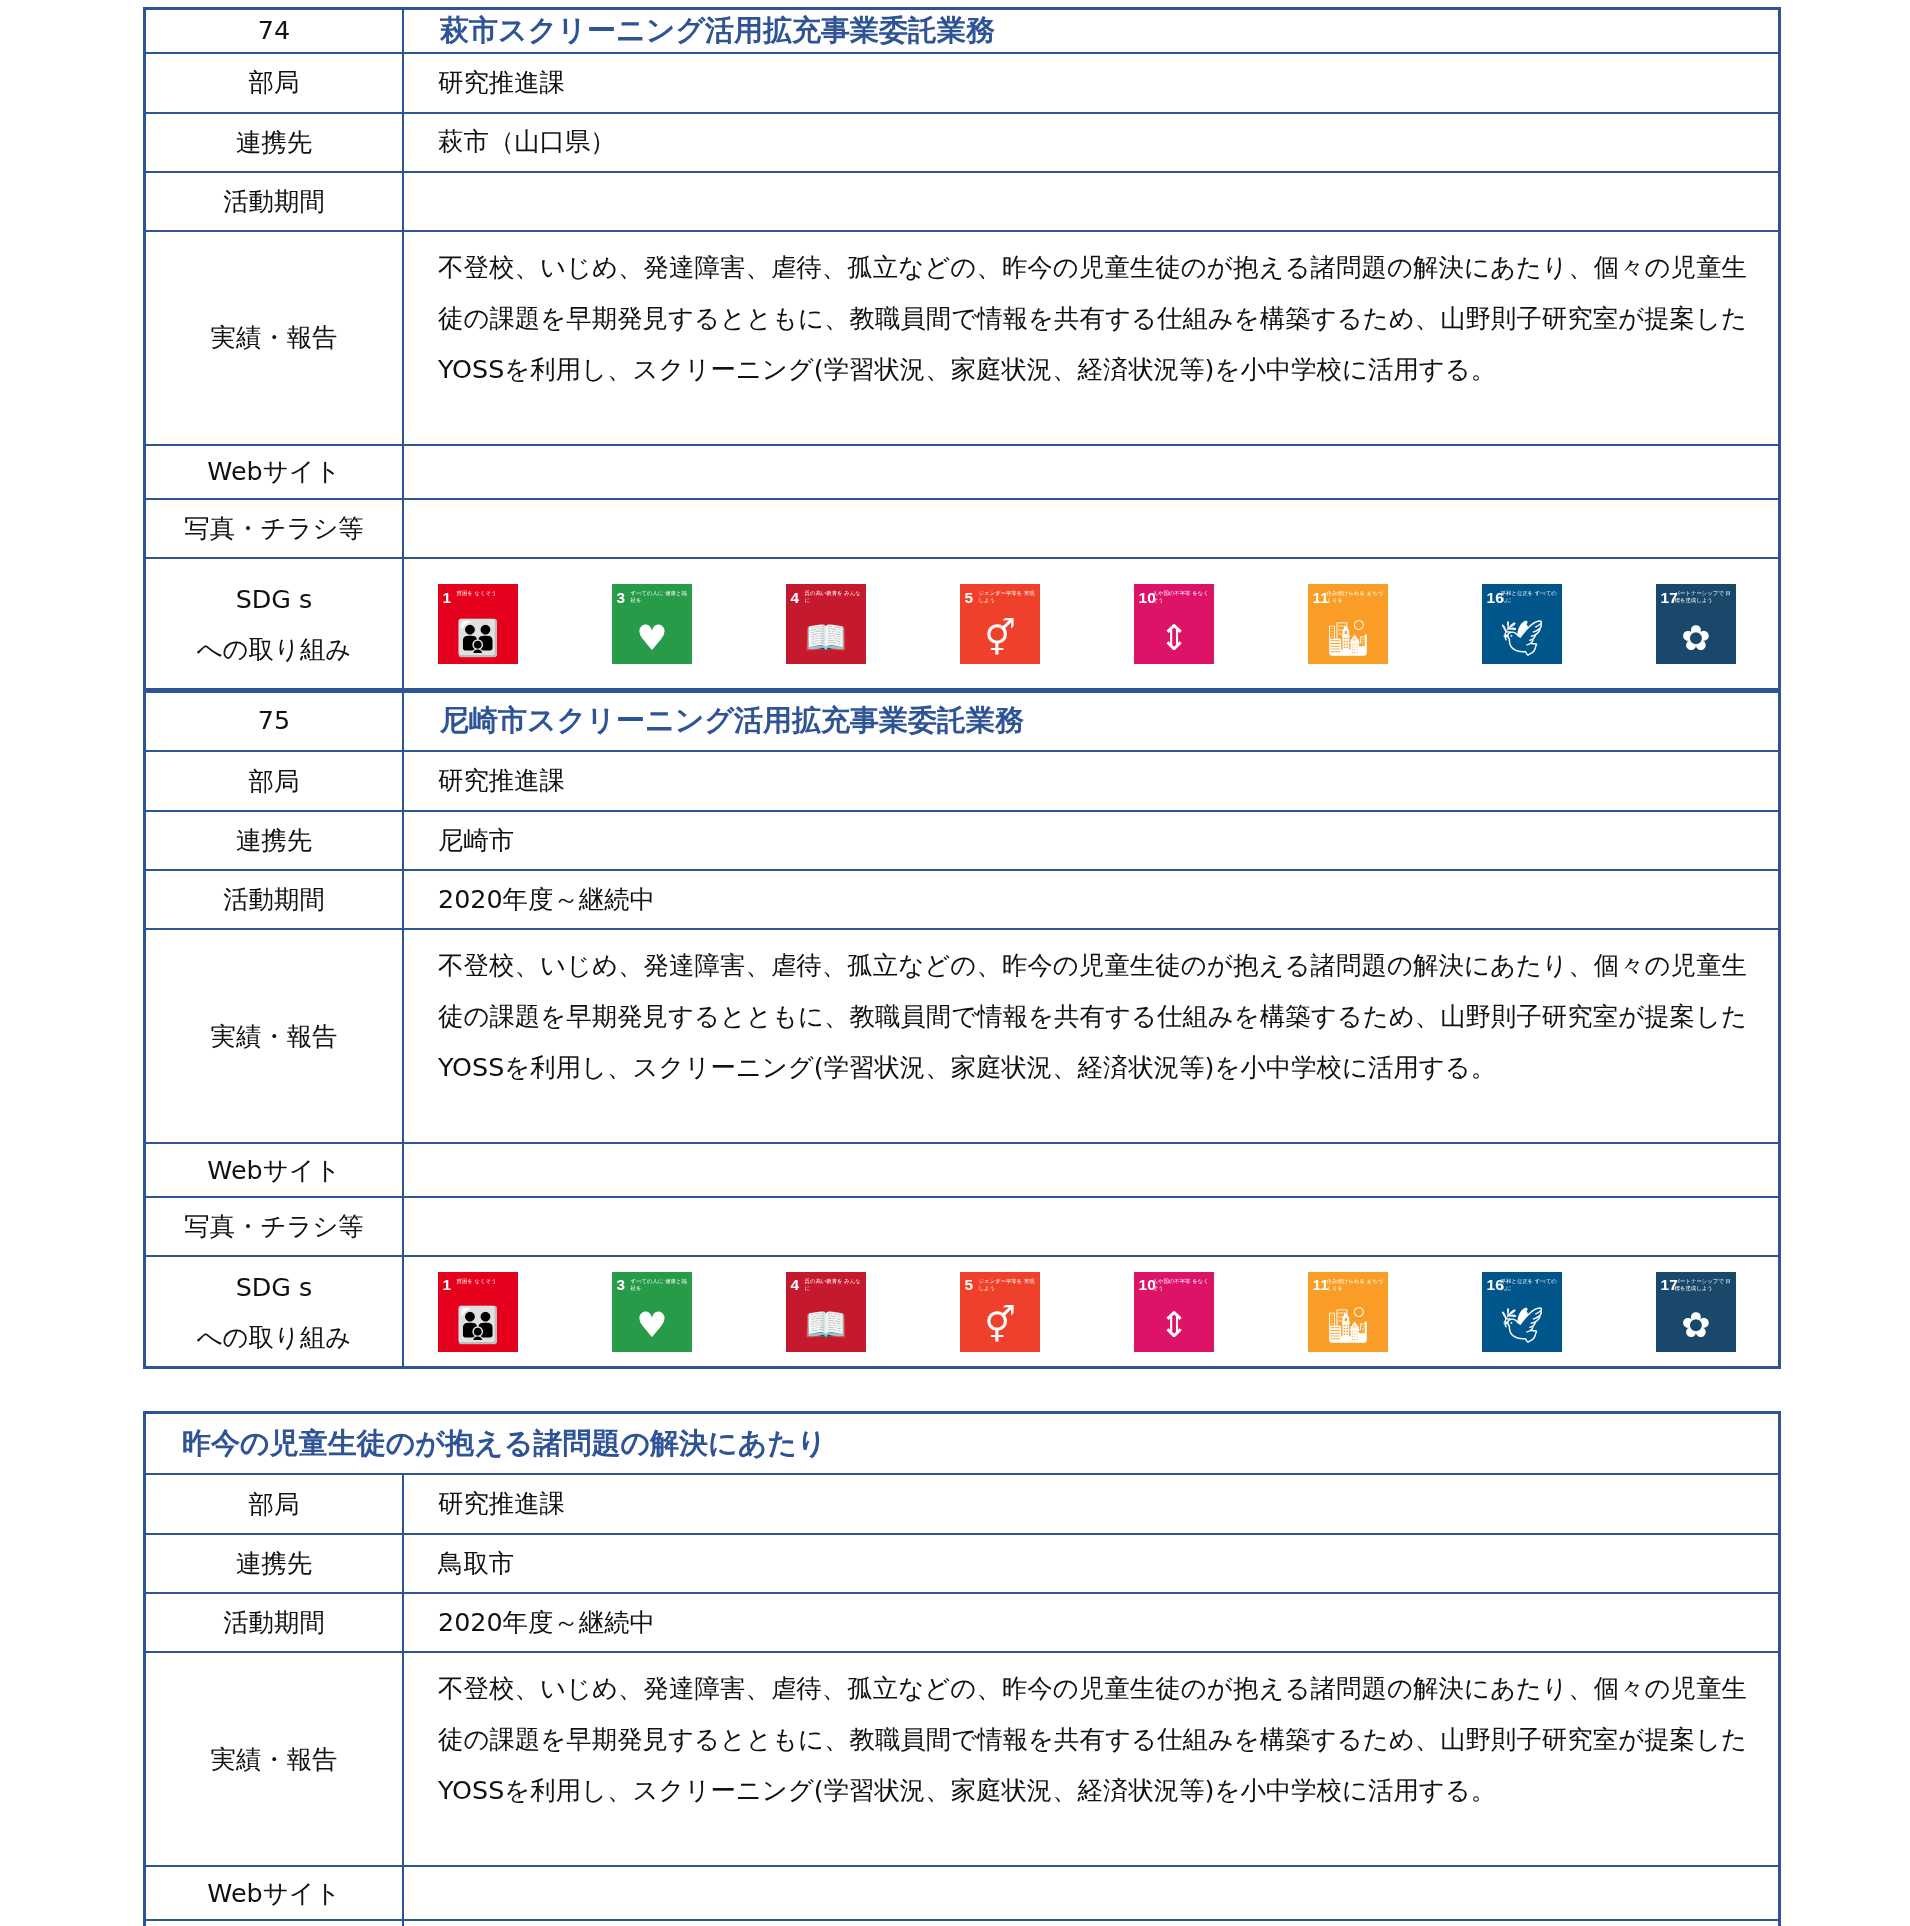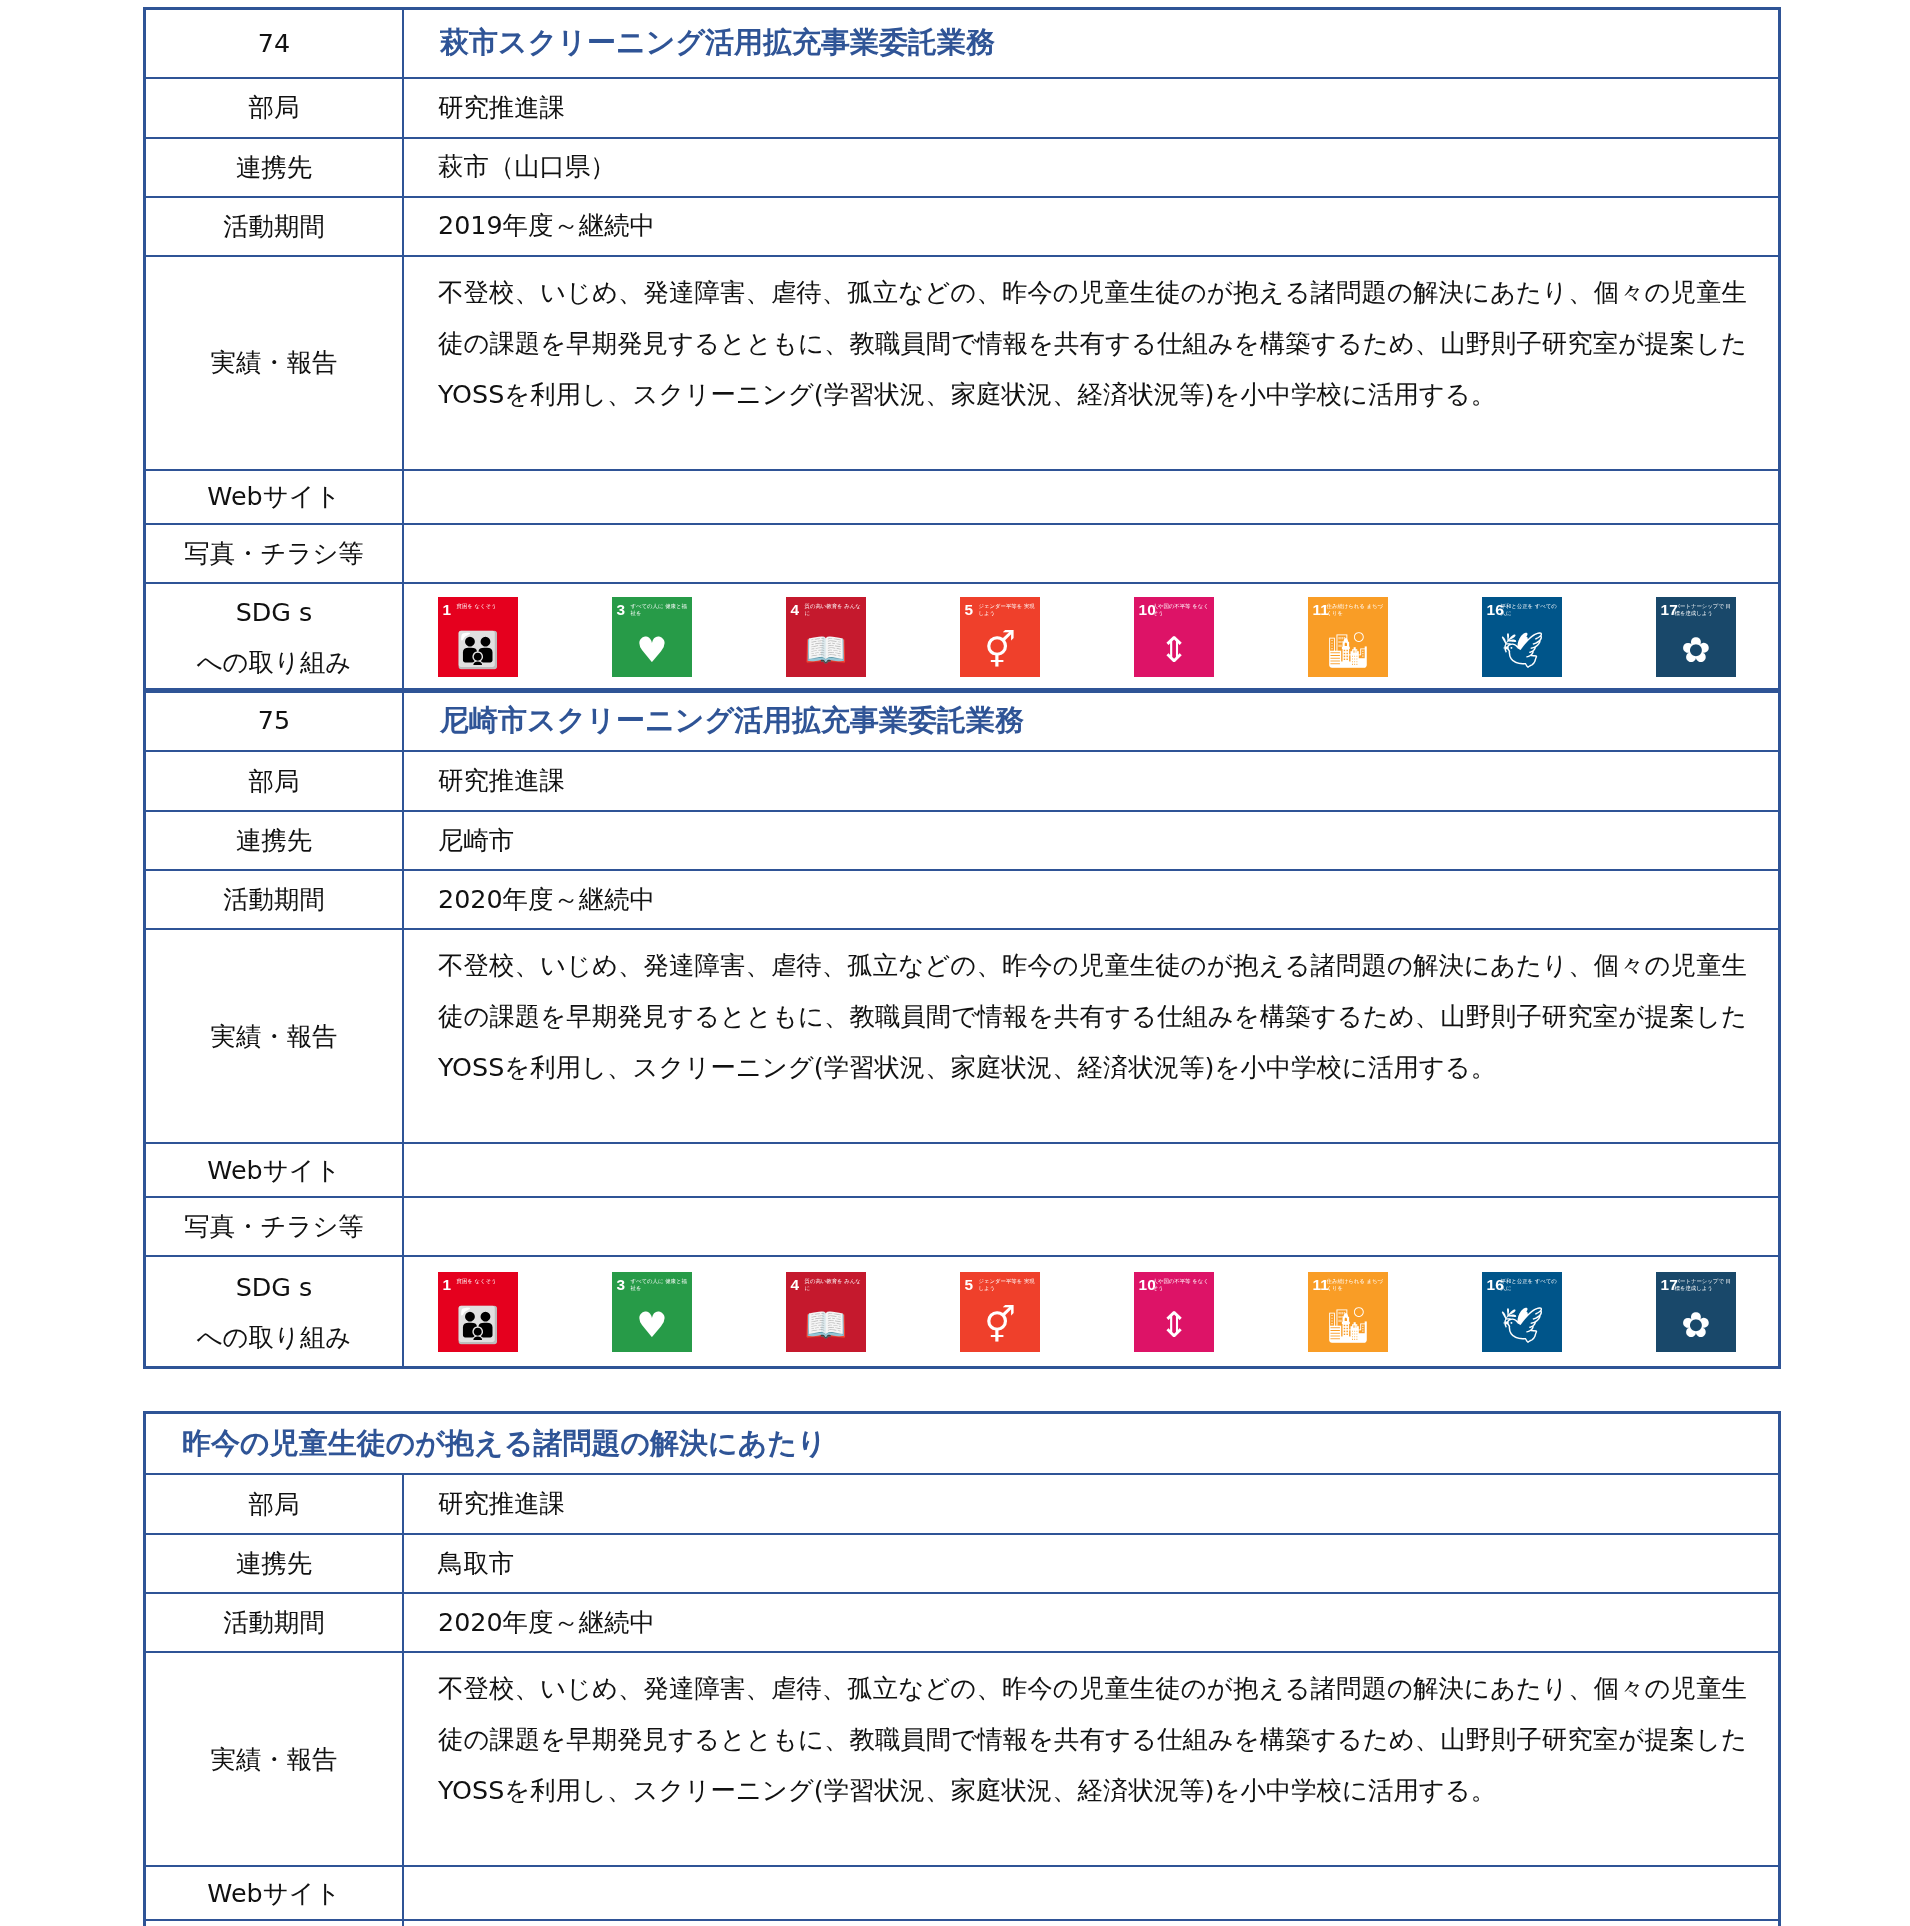--- a/index.html
+++ b/index.html
@@ -20,35 +20,34 @@
   .sdg { width:80px; height:80px; position:relative; color:#fff; box-sizing:border-box; }
   .sdg .num { position:absolute; left:4.6px; top:4.6px; font-weight:bold; font-size:15.4px; font-family:"Liberation Sans", sans-serif; }
   .sdg .cap { position:absolute; left:18.5px; top:6.2px; font-size:5.4px; line-height:7px; width:58px; }
   .sdg .glyph { position:absolute; left:0; right:0; bottom:8.5px; text-align:center; font-size:35px; line-height:1; }
 </style>
 </head>
 <body>
 
 <div id="blocks">
     <div class="block" style="top: 6.5px; height: 686px; display: flex; flex-direction: column;">
-    <div class="row" style="height:67px">
+    <div class="row" style="height:42px">
       <div class="label">74</div>
       <div class="value title">萩市スクリーニング活用拡充事業委託業務</div>
     </div>
     <div class="row" style="height:60px">
       <div class="label">部局</div>
       <div class="value">研究推進課</div>
     </div>
     <div class="row" style="height:59px">
       <div class="label">連携先</div>
       <div class="value">萩市（山口県）</div>
     </div>
     <div class="row" style="height:59px">
       <div class="label">活動期間</div>
-      <div class="value">2019年度～継続中</div>
     </div>
     <div class="row" style="height:214px">
       <div class="label">実績・報告</div>
       <div class="value report">不登校、いじめ、発達障害、虐待、孤立などの、昨今の児童生徒のが抱える諸問題の解決にあたり、個々の児童生徒の課題を早期発見するとともに、教職員間で情報を共有する仕組みを構築するため、山野則子研究室が提案したYOSSを利用し、スクリーニング(学習状況、家庭状況、経済状況等)を小中学校に活用する。</div>
     </div>
     <div class="row" style="height:54px">
       <div class="label">Webサイト</div>
       <div class="value"></div>
     </div>
     <div class="row" style="height:59px">

